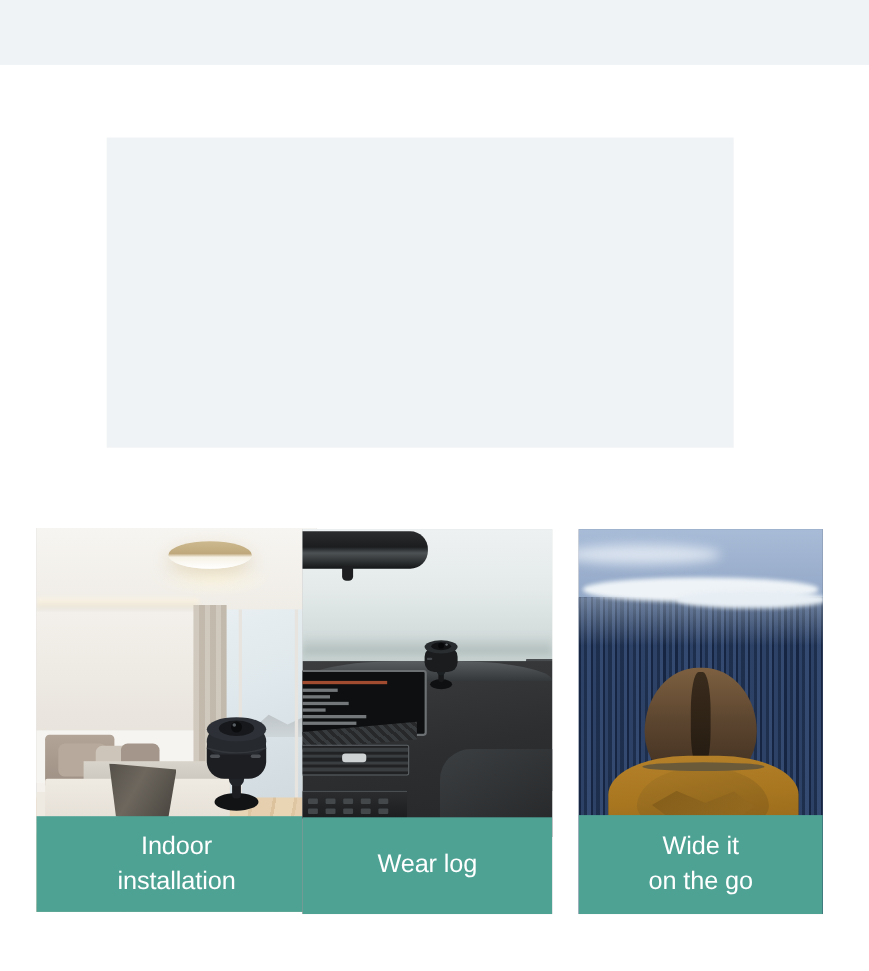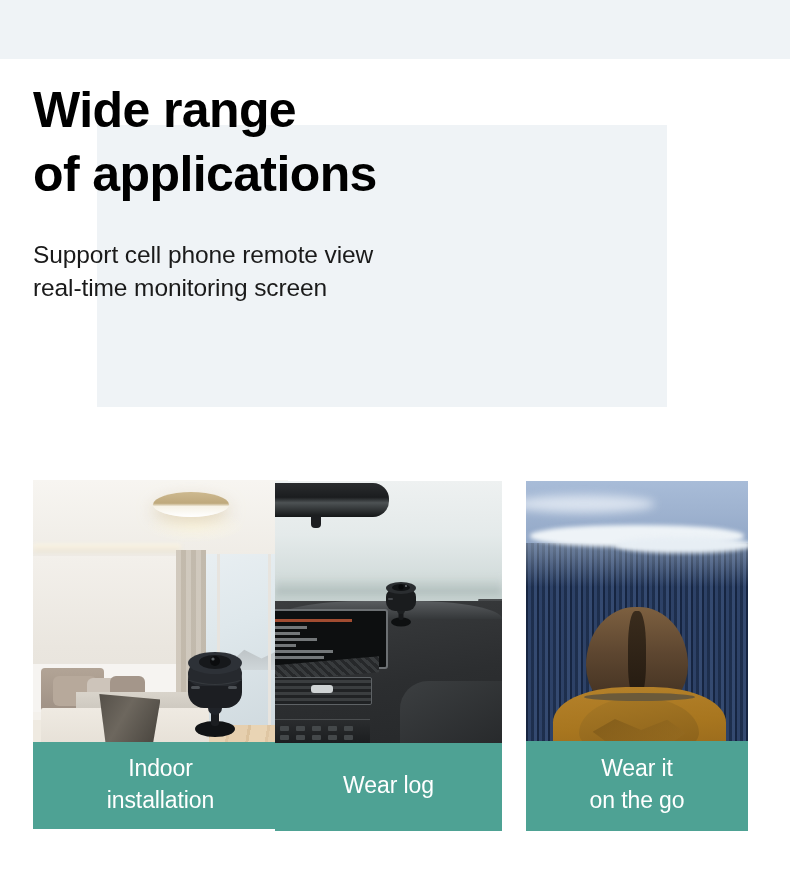--- a/index.html
+++ b/index.html
@@ -355,26 +355,20 @@
   
   .cam-svg { width:100%; height:100%; display:block; }
 </style>
 </head>
 <body>
 
 <div class="top-strip"></div>
 
 <section class="hero">
   <div class="hero-panel"></div>
-  <div class="hero-text">
-    <h1 class="headline">Wide range
-of applications</h1>
-    <p class="subhead">Support cell phone remote view
-real-time monitoring screen</p>
-  </div>
 </section>
 
 <section class="card-row">
 
   <article class="card card-1">
     <div class="card-photo">
       <div class="bedroom">
         <div class="bd-ceiling"></div>
         <div class="bd-cove"></div>
         <div class="bd-lamp-glow"></div>
@@ -485,17 +479,17 @@
         <div class="od-snowband"></div>
         <div class="od-snowband2"></div>
         <div class="od-hair"></div>
         <div class="od-hair-part"></div>
         <div class="od-jacket"></div>
         <div class="od-hood"></div>
         <div class="od-hood-fold"></div>
         <div class="od-collar"></div>
       </div>
     </div>
-    <div class="card-caption">Wear it
+    <div class="card-caption">Wide it
 on the go</div>
   </article>
 
 </section>
 
 </body></html>

